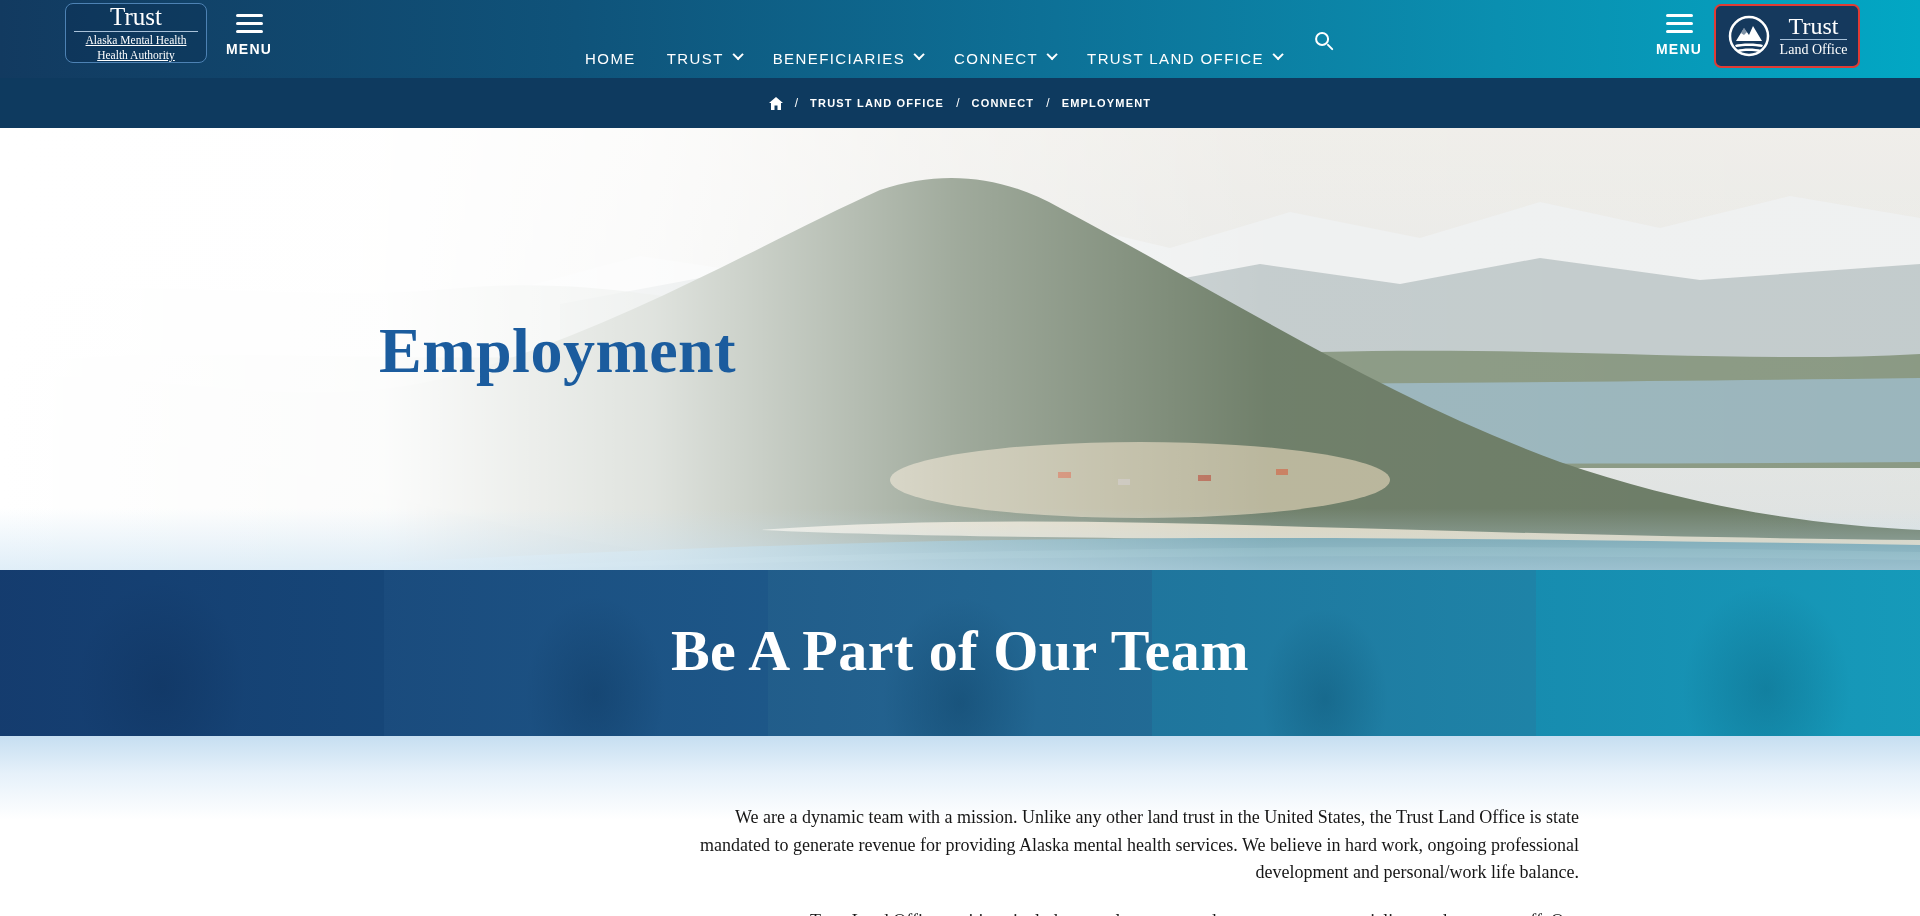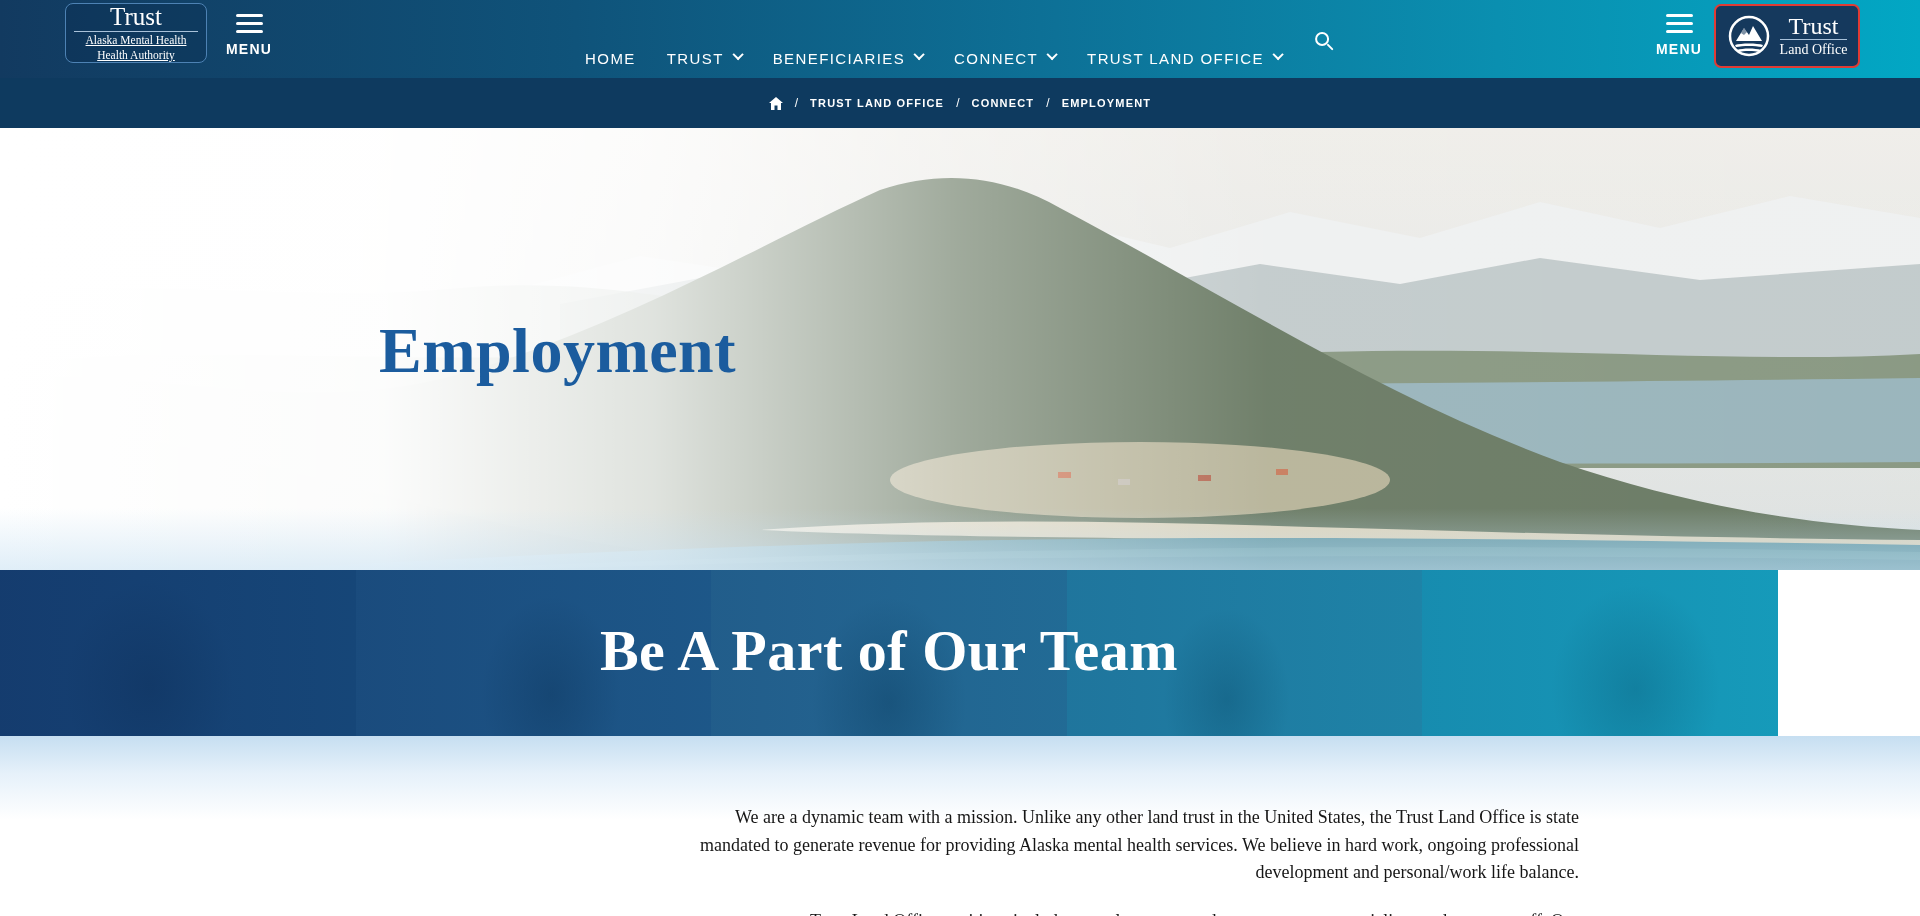--- a/index.html
+++ b/index.html
@@ -94,21 +94,21 @@
       linear-gradient(90deg, #ffffff 0%, rgba(255,255,255,.98) 20%, rgba(255,255,255,.82) 34%,
         rgba(255,255,255,.45) 50%, rgba(255,255,255,.18) 66%, rgba(255,255,255,.16) 100%);
   }
   .hero-title {
     position:absolute; left:379px; top:186px;
     font-family:"Liberation Serif", serif; font-weight:bold;
     font-size:64px; color:#1b5c9e; letter-spacing:0.5px;
   }
 
   
-  .team-band { position:relative; width:1778px; height:166px; overflow:hidden; display:flex; }
+  .team-band { position:relative; width:1920px; height:166px; overflow:hidden; display:flex; }
   .team-band .photo { flex:1 1 auto; height:100%; }
   .p1 { background:#1d4a7a radial-gradient(ellipse 120px 150px at 42% 70%, rgba(8,25,50,.55), rgba(8,25,50,0) 70%); }
   .p2 { background:#2a5a8a radial-gradient(ellipse 100px 140px at 55% 75%, rgba(10,30,55,.5), rgba(10,30,55,0) 70%); }
   .p3 { background:#34688f radial-gradient(ellipse 110px 150px at 50% 80%, rgba(12,34,58,.5), rgba(12,34,58,0) 70%); }
   .p4 { background:#2f7fa0 radial-gradient(ellipse 90px 130px at 45% 78%, rgba(12,40,62,.45), rgba(12,40,62,0) 70%); }
   .p5 { background:#1f93b2 radial-gradient(ellipse 120px 150px at 60% 72%, rgba(10,45,70,.45), rgba(10,45,70,0) 70%); }
   .team-overlay {
     position:absolute; inset:0;
     background:linear-gradient(90deg, rgba(18,56,107,.78) 0%, rgba(20,90,140,.55) 45%, rgba(14,160,192,.55) 100%);
   }

